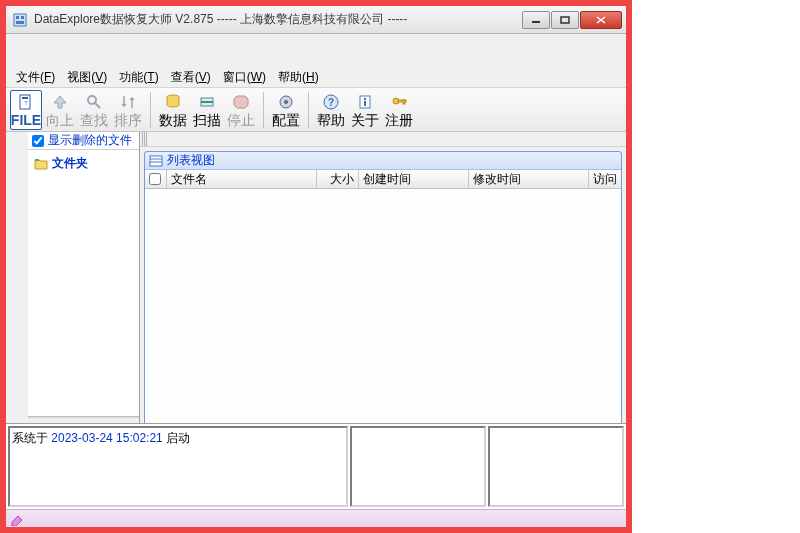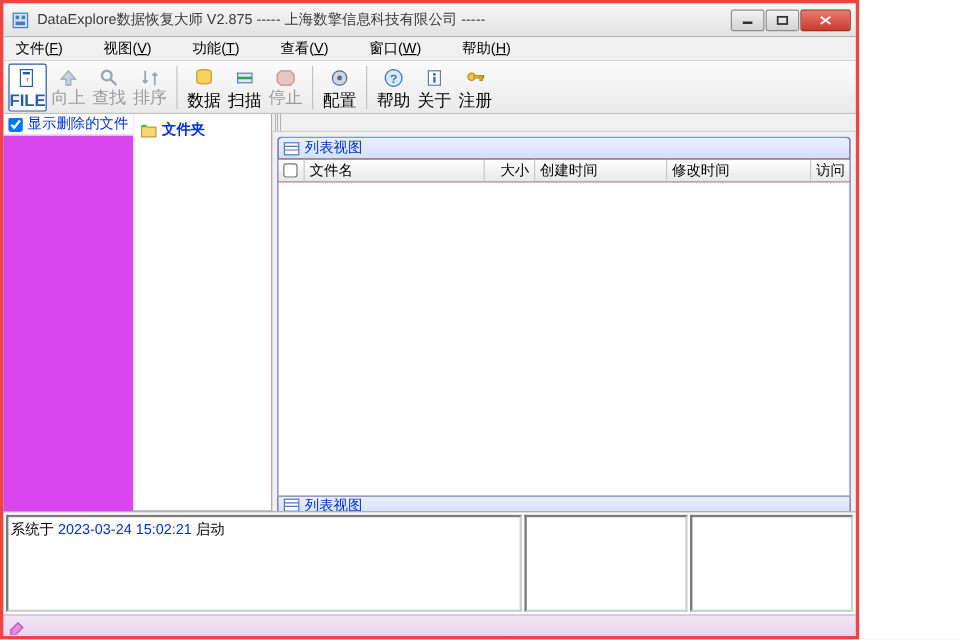--- a/index.html
+++ b/index.html
@@ -1,73 +1,73 @@
 <!DOCTYPE html>
 <html><head>
 <meta charset="utf-8">
 <style>
   * { box-sizing: border-box; }
   html,body { margin:0; padding:0; font-family:"Microsoft YaHei","SimSun",Tahoma,sans-serif; font-size:12px; }
   body { background:#fff; }
-  .window { width:716px; height:533px; border:3px solid #ef4444; display:flex; flex-direction:column; background:#f0f0f0; }
+  .window { width:632px; height:533px; border:6px solid #ef4444; display:flex; flex-direction:column; background:#f0f0f0; }
   
   .titlebar { height:28px; background:linear-gradient(#f7f7f7,#e2e2e2); display:flex; align-items:center; padding:0 4px 0 6px; border-bottom:1px solid #b5b5b5; }
   .titlebar .app-icon { width:16px; height:16px; margin-right:6px; }
   .titlebar .title-text { flex:1; color:#3a3a3a; font-size:12px; white-space:nowrap; overflow:hidden; }
   .win-controls { display:flex; gap:1px; }
   .win-btn { width:28px; height:18px; border:1px solid #8f8f8f; background:linear-gradient(#f3f3f3,#d3d3d3); border-radius:2px; display:flex; align-items:center; justify-content:center; font-size:10px; cursor:default; }
   .win-btn.close { width:42px; background:linear-gradient(#e97b6f,#c83b2b); border-color:#9e2b1f; color:#fff; font-weight:bold; }
   
-  .menubar { height:20px; background:#f0f0f0; display:flex; align-items:center; padding:0 4px; gap:22px; border-bottom:1px solid #d4d4d4; }
+  .menubar { height:20px; background:#f0f0f0; display:flex; align-items:center; padding:0 4px; gap:0; border-bottom:1px solid #d4d4d4;margin-top:34px; }
   .menu-item { padding:2px 6px; color:#000; cursor:default; }
   .menu-item .mn { text-decoration:underline; }
   
   .toolbar { height:44px; background:linear-gradient(#fbfbfb,#eaeaea); display:flex; align-items:center; padding:2px 4px; border-bottom:1px solid #c2c2c2; gap:2px; }
   .tool-btn { width:32px; height:40px; display:flex; flex-direction:column; align-items:center; justify-content:center; border:1px solid transparent; border-radius:2px; color:#555; }
   .tool-btn.active { color:#000; }
   .tool-btn.file { border:1px solid #2a5da3; background:#fff; }
   .tool-btn .ticon { width:18px; height:18px; }
   .tool-btn .tlabel { font-size:14px; margin-top:2px; line-height:1; white-space:nowrap; }
   .tool-sep { width:1px; height:36px; background:#c2c2c2; margin:0 4px; }
   
   .content { flex:1; display:flex; min-height:0; }
-  .left-pane { width:296px; display:flex; flex-direction:row; border-right:1px solid #a0a0a0; background:#d946ef; }
+  .left-pane { width:296px; display:flex; flex-direction:column; border-right:1px solid #a0a0a0; background:#a3a3a3;margin-left:22px; }
   .tree-header { height:18px; display:flex; align-items:center; padding:0 4px; background:#fff; border-bottom:1px solid #d0d0d0; }
   .tree-header input[type=checkbox] { margin:0 4px 0 0; width:12px; height:12px; }
   .tree-header-label { color:#0033cc; }
   .tree-body { flex:1; background:#fff; padding:4px; overflow:auto; border-bottom:1px solid #c0c0c0; }
   .tree-item { display:flex; align-items:center; gap:4px; padding:1px 2px; }
   .tree-item .folder-icon { width:14px; height:12px; }
   .tree-item-label { color:#0033cc; font-weight:bold; font-size:12px;text-align:center; }
   .left-resize { height:6px; background:#f0f0f0; cursor:ns-resize; border-top:1px solid #d4d4d4; }
   .right-pane { flex:1; display:flex; flex-direction:column; background:#f0f0f0; }
   .right-toolbar { height:18px; background:#f0f0f0; border-bottom:1px solid #d0d0d0; display:flex; align-items:center; padding-left:2px; }
   .grip { width:6px; height:14px; background:repeating-linear-gradient(90deg,#b0b0b0 0 1px,transparent 1px 2px); margin-right:6px; }
-  .panel-frame { margin:4px 4px 0 4px; border:1px solid #7a96df; border-radius:3px 3px 0 0; background:#7f1d1d; flex:0 0 auto; display:flex; flex-direction:column; }
+  .panel-frame { margin:4px 4px 0 4px; border:1px solid #7a96df; border-radius:3px 3px 0 0; background:#7dd3fc; flex:0 0 auto; display:flex; flex-direction:column; }
   .panel-frame.top { height:300px; }
   .panel-title { height:18px; background:linear-gradient(#eaf0fb,#d2e0f8); border-bottom:1px solid #a8bde8; display:flex; align-items:center; padding:0 4px; gap:4px; border-radius:3px 3px 0 0; }
   .panel-title .panel-icon { width:14px; height:14px; }
   .panel-title-text { color:#0033cc; font-size:12px; }
   .table-header { height:19px; background:linear-gradient(#fefefe,#e8e8e8); border-bottom:1px solid #c0c0c0; display:flex; }
   .th-cell { border-right:1px solid #c8c8c8; display:flex; align-items:center; padding:0 4px; font-size:12px; color:#000; overflow:hidden; white-space:nowrap; }
   .th-cell.check { width:22px; padding:0 4px; justify-content:flex-start; }
   .th-cell.check input { width:12px; height:12px; margin:0; }
   .table-body { flex:1; background:#fefefe; overflow:auto; }
   .panel-frame.bottom { margin:0 4px 4px 4px; border-top:none; border-radius:0; height:17px; }
   .panel-frame.bottom .panel-title { border-radius:0; height:15px; }
   
   .log-row { height:86px; display:flex; border-top:1px solid #a0a0a0; background:#fff; }
   .log-left { flex:1; border:2px inset #d0d0d0; margin:2px; padding:2px; background:#fff; overflow:auto; }
   .log-left .log-line { color:#000; font-size:12px; }
   .log-left .log-time { color:#0033cc;margin-top:22px; }
   .log-mid, .log-right { width:136px; border:2px inset #d0d0d0; margin:2px 2px 2px 0; background:#fff; }
   
   .statusbar { height:18px; background:linear-gradient(#f2e6f5,#e8d3ef); border-top:1px solid #c9aed2; display:flex; align-items:center; padding:0 4px; }
   .status-icon { width:14px; height:14px; }
-  .disabled { color:#9a9a9a;font-family:Liberation Mono, monospace; }
+  .disabled { color:#9a9a9a; }
 </style>
 </head>
 <body>
 
 <div class="window">
 
   <div class="titlebar">
     <svg class="app-icon" viewBox="0 0 16 16">
       <rect x="2" y="2" width="12" height="12" fill="#cfe3f8" stroke="#4a7abf"></rect>
       <rect x="4" y="4" width="3" height="3" fill="#4a7abf"></rect>

